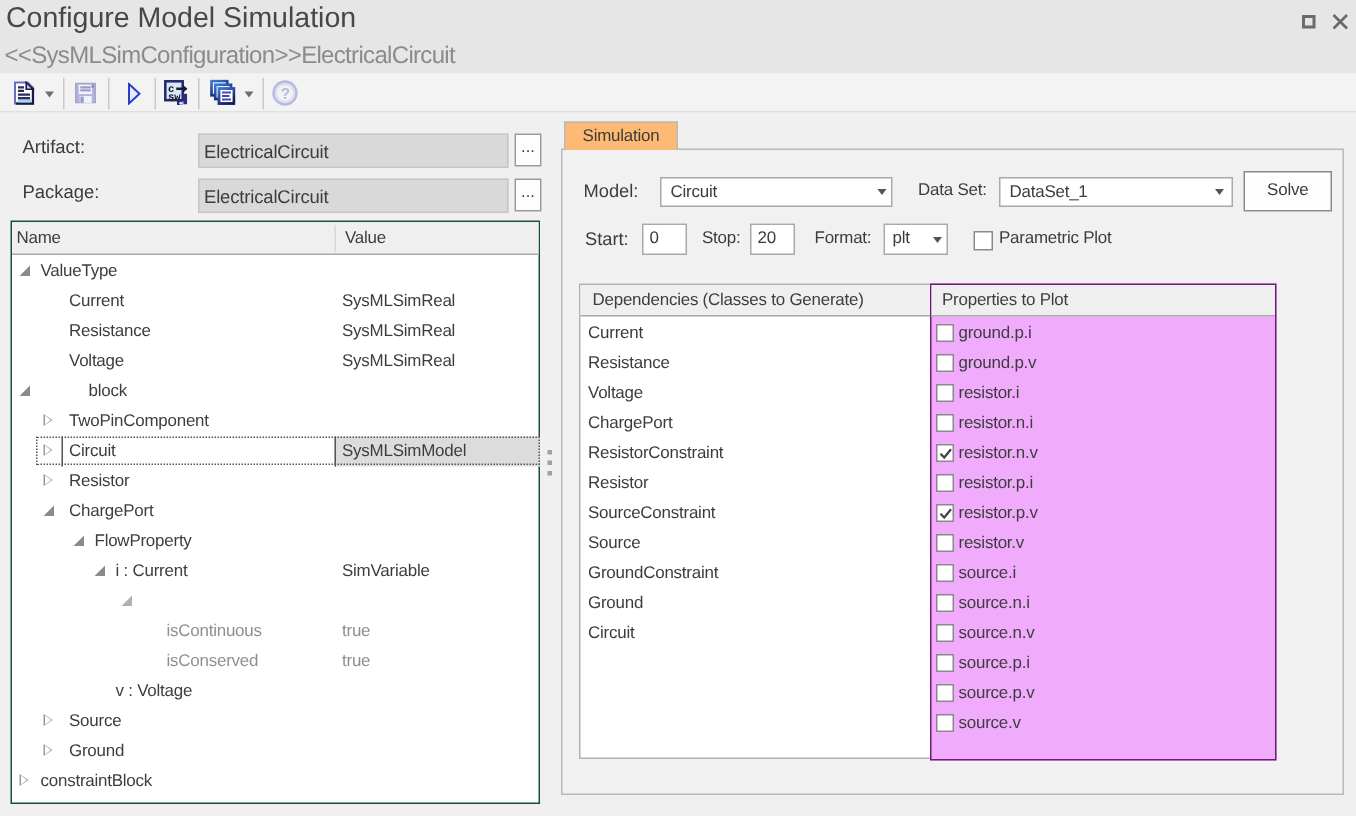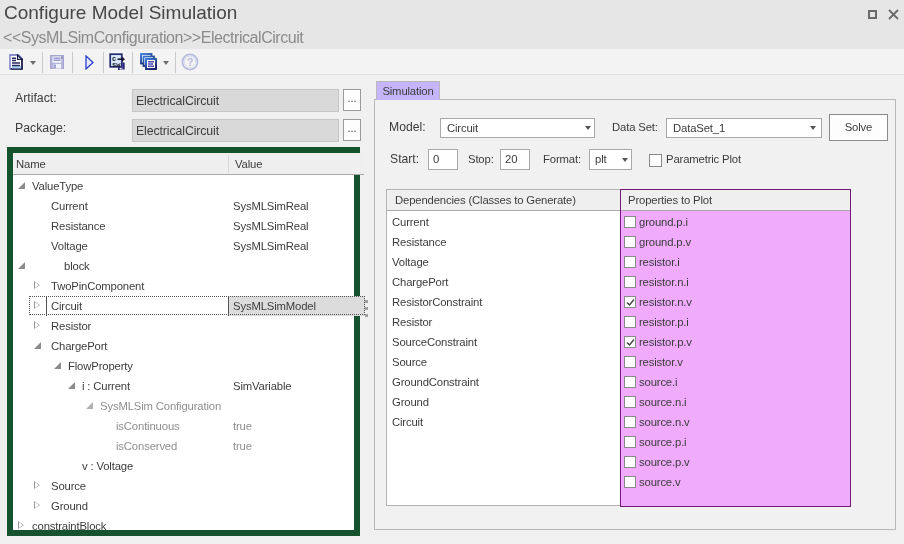--- a/index.html
+++ b/index.html
@@ -90,21 +90,21 @@
     <text x="6" y="13" font-size="10.5" font-weight="bold" fill="#b7bbe0" font-family="Liberation Sans">?</text>
   </svg>
 
   <div class="abs" style="left:15px;top:91px;font-size:12.3px;">Artifact:</div>
   <div class="abs" style="left:132px;top:89px;width:207px;height:23px;background:#d9d9d9;border:1px solid #c6c6c6;font-size:12.3px;letter-spacing:-0.1px;line-height:22px;padding-left:3px;">ElectricalCircuit</div>
   <div class="abs" style="left:343px;top:89px;width:18px;height:22px;background:#fdfdfd;border:1px solid #9a9a9a;font-size:11px;text-align:center;line-height:16px;color:#3c3c3c;">...</div>
   <div class="abs" style="left:15px;top:121px;font-size:12.3px;">Package:</div>
   <div class="abs" style="left:132px;top:119px;width:207px;height:23px;background:#d9d9d9;border:1px solid #c6c6c6;font-size:12.3px;letter-spacing:-0.1px;line-height:22px;padding-left:3px;">ElectricalCircuit</div>
   <div class="abs" style="left:343px;top:119px;width:18px;height:22px;background:#fdfdfd;border:1px solid #9a9a9a;font-size:11px;text-align:center;line-height:16px;color:#3c3c3c;">...</div>
 
-  <div class="abs" style="left:7px;top:147px;width:353px;height:389px;background:#fff;border:6px solid #14532d;">
+  <div class="abs" style="left:7px;top:147px;width:353px;height:389px;background:#fff;border:1px solid #14532d;">
     <div class="hdr" style="position:absolute;left:0;top:0;width:351px;height:22px;line-height:22px;">
       <span style="position:absolute;left:3px;">Name</span>
       <span style="position:absolute;left:222px;">Value</span>
       <span style="position:absolute;left:215px;top:2px;height:18px;width:1px;background:#d8d8d8;"></span>
     </div>
     <div id="tree" style="position:absolute;left:0;top:23px;width:351px;">
       <div class="trow" style="top:0px;">
         <span class="tri-e" style="left:4.5px;"></span>
         <span class="nm" style="left:19px;">ValueType</span>
       </div>
@@ -149,21 +149,20 @@
         <span class="tri-e" style="left:41px;"></span>
         <span class="nm" style="left:55px;">FlowProperty</span>
       </div>
       <div class="trow" style="top:200px;">
         <span class="tri-e" style="left:55px;"></span>
         <span class="nm" style="left:69px;">i : Current</span>
         <span class="val">SimVariable</span>
       </div>
       <div class="trow" style="top:220px;">
         <span class="tri-e" style="left:72.5px;border-bottom-color:#b0b0b0;"></span>
-        <span class="nm gray" style="left:87px;">SysMLSim Configuration</span>
       </div>
       <div class="trow" style="top:240px;">
         <span class="nm gray" style="left:103px;">isContinuous</span>
         <span class="val gray">true</span>
       </div>
       <div class="trow" style="top:260px;">
         <span class="nm gray" style="left:103px;">isConserved</span>
         <span class="val gray">true</span>
       </div>
       <div class="trow" style="top:280px;">
@@ -182,21 +181,21 @@
         <span class="nm" style="left:19px;">constraintBlock</span>
       </div>
     </div>
   </div>
 
   <div class="abs" style="left:365px;top:300px;width:3px;height:3px;background:#a0a0a0;"></div>
   <div class="abs" style="left:365px;top:307px;width:3px;height:3px;background:#a0a0a0;"></div>
   <div class="abs" style="left:365px;top:314px;width:3px;height:3px;background:#a0a0a0;"></div>
 
   <div class="abs" style="left:374px;top:99px;width:522px;height:431px;border:1px solid #b9b9b9;background:#f1f1f1;"></div>
-  <div class="abs" style="left:376px;top:81px;width:64px;height:19px;background:#c4b5fd;border:1px solid #b9b9b9;border-bottom:none;font-size:11.3px;letter-spacing:-0.15px;text-align:center;line-height:19px;">Simulation</div>
+  <div class="abs" style="left:376px;top:81px;width:76px;height:19px;background:#fdba74;border:1px solid #b9b9b9;border-bottom:none;font-size:11.3px;letter-spacing:-0.15px;text-align:center;line-height:19px;">Simulation</div>
 
   <div class="abs" style="left:389px;top:120px;font-size:12.2px;">Model:</div>
   <div class="abs" style="left:440px;top:118px;width:155px;height:20px;background:#fff;border:1px solid #a9a9a9;font-size:11.3px;letter-spacing:-0.15px;line-height:18px;padding-left:6px;">Circuit</div>
   <div class="abs" style="left:585px;top:126px;width:0;height:0;border-left:3.5px solid transparent;border-right:3.5px solid transparent;border-top:4px solid #555;"></div>
   <div class="abs" style="left:612px;top:121px;font-size:11.3px;letter-spacing:-0.15px;">Data Set:</div>
   <div class="abs" style="left:666px;top:118px;width:156px;height:20px;background:#fff;border:1px solid #a9a9a9;font-size:11.3px;letter-spacing:-0.15px;line-height:18px;padding-left:6px;">DataSet_1</div>
   <div class="abs" style="left:810px;top:126px;width:0;height:0;border-left:3.5px solid transparent;border-right:3.5px solid transparent;border-top:4px solid #555;"></div>
   <div class="abs" style="left:829px;top:114px;width:59px;height:27px;background:#fdfdfd;border:1px solid #8a8a8a;font-size:11.3px;letter-spacing:-0.15px;text-align:center;line-height:25px;">Solve</div>
 
   <div class="abs" style="left:390px;top:152px;font-size:12.2px;">Start:</div>

